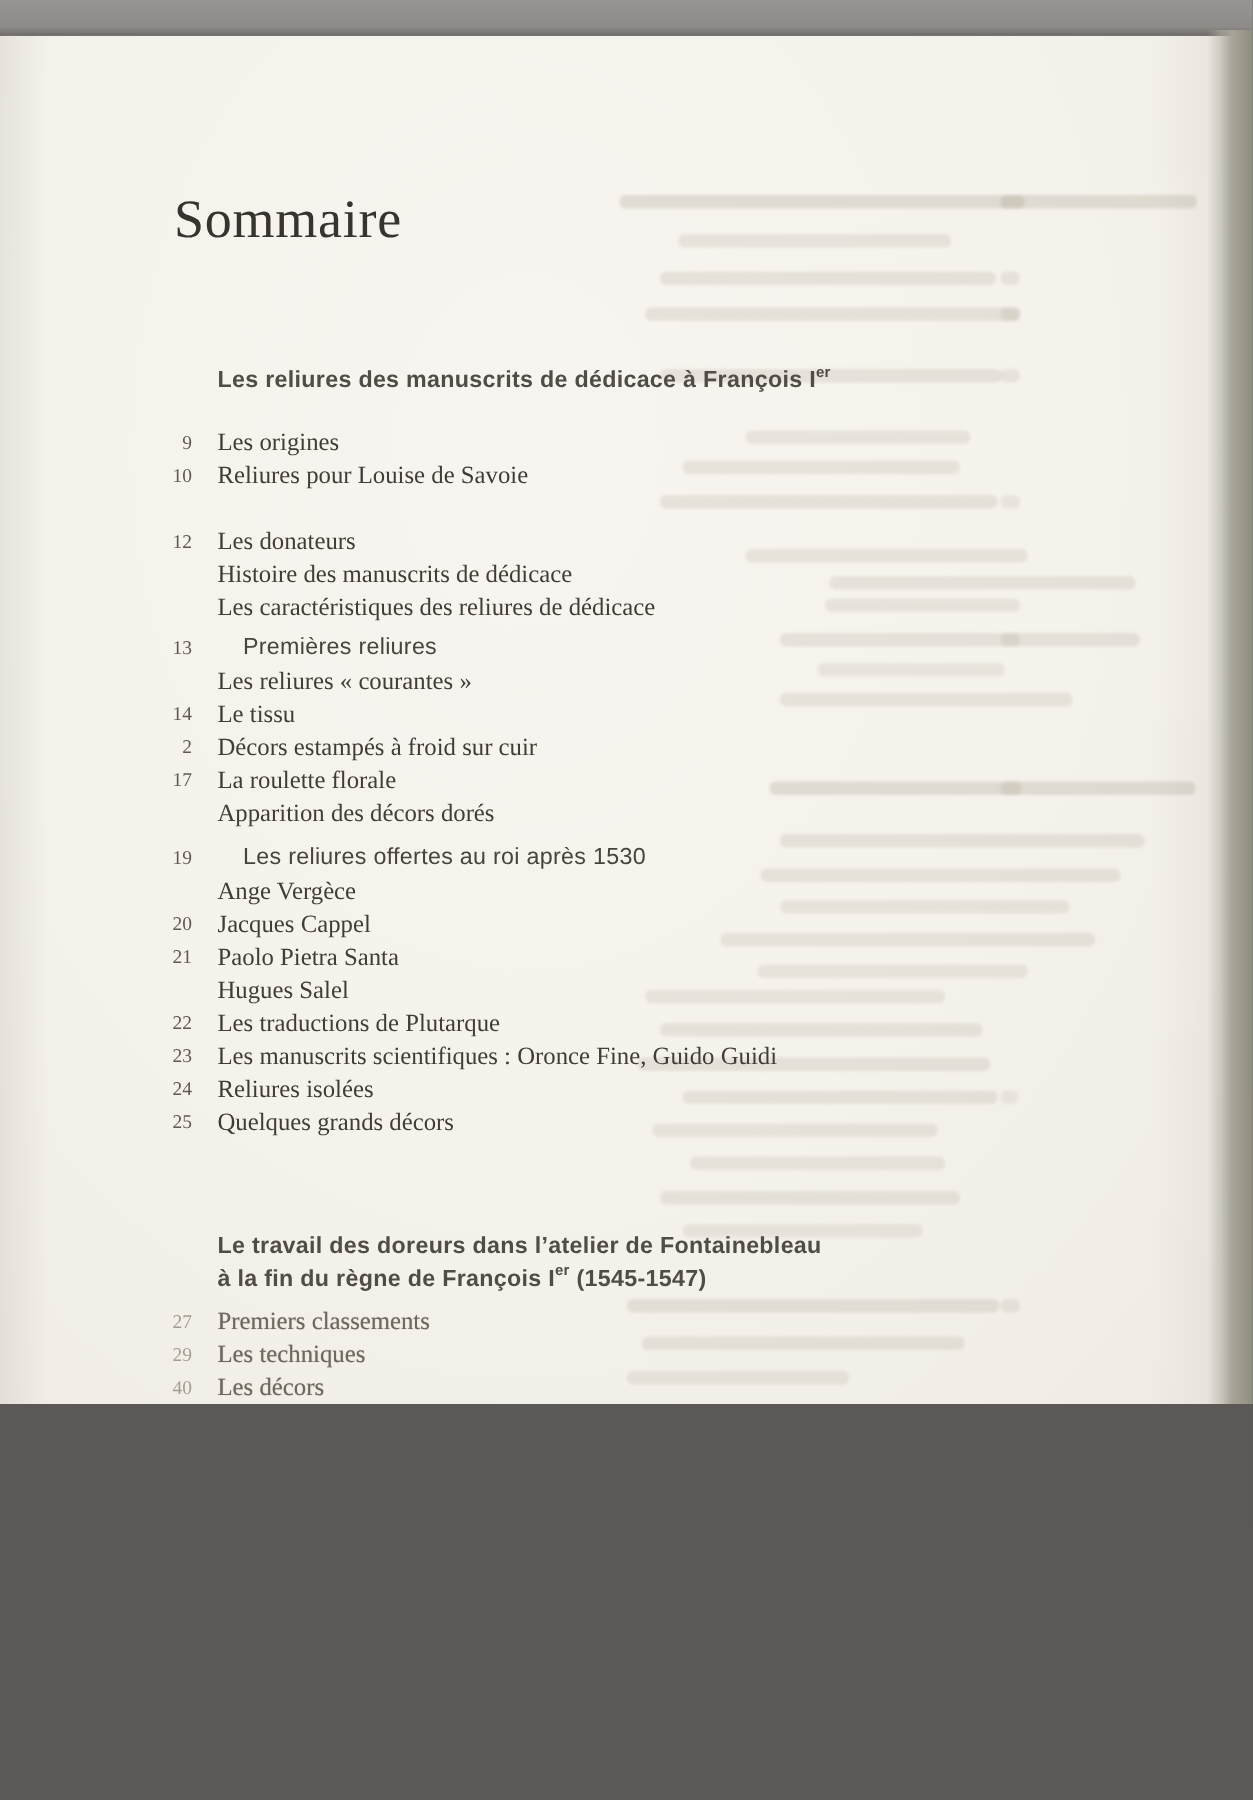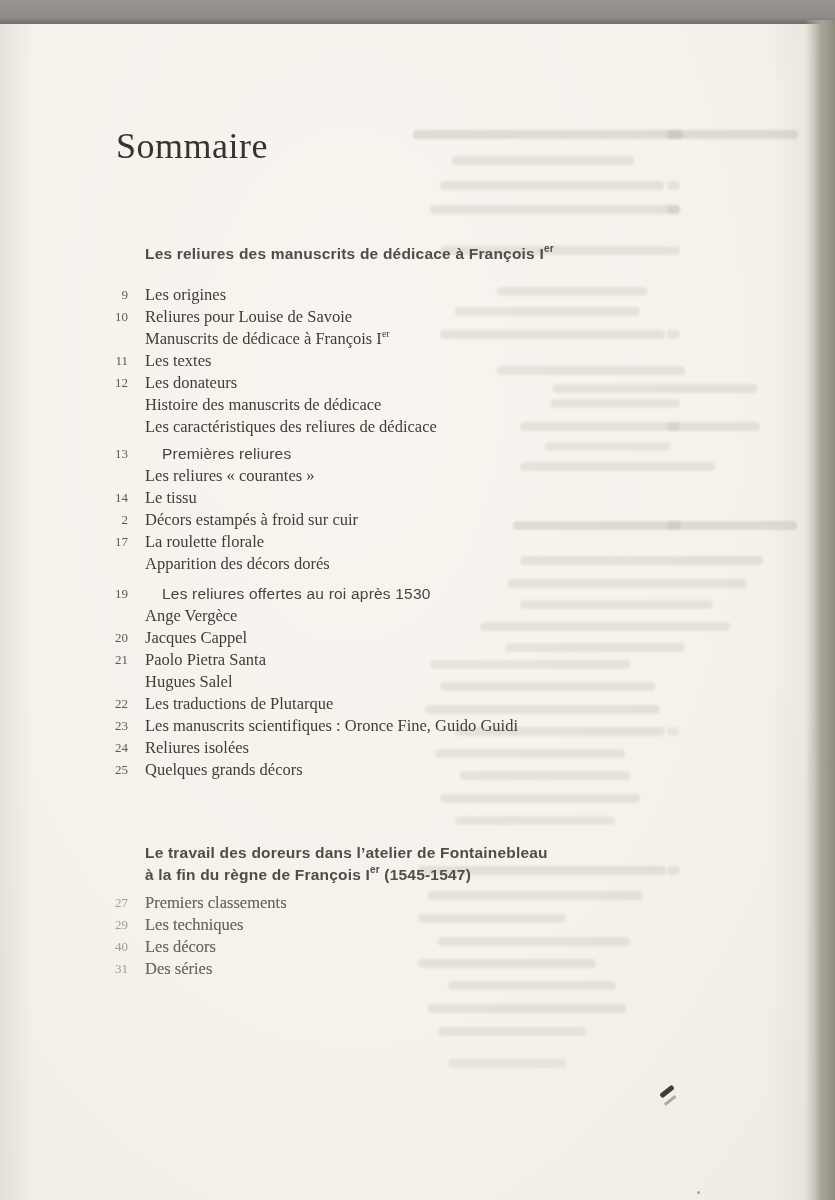--- a/index.html
+++ b/index.html
@@ -1,17 +1,17 @@
 <!DOCTYPE html>
 <html><head>
 <meta charset="utf-8">
 <style>
   html,body{margin:0;padding:0;background:#5b5856;}
   .scan{
-    position:relative;width:835px;height:1200px;overflow:hidden;
+    position:relative;width:835px;height:936px;overflow:hidden;
     font-family:"Liberation Serif",serif;
     background:
       linear-gradient(to right, rgba(205,201,193,.38) 0, rgba(205,201,193,0) 4%, rgba(255,255,255,0) 92%, rgba(188,184,172,.28) 100%),
       radial-gradient(ellipse at 42% 32%, #f8f5f0 0%, #f5f2ec 55%, #efebe4 100%);
   }
   .strip-top{
     position:absolute;left:0;top:0;width:835px;height:22px;
     background:linear-gradient(to bottom,#979493 0%,#8e8b89 80%,#7a7674 100%);
     border-bottom:2px solid #757170;
   }
@@ -116,25 +116,20 @@
       <div class="row entry" style="margin-top: 19px;">
         <span class="num">9</span>
         <span class="txt">Les origines</span>
       </div>
       <div class="row entry">
         <span class="num">10</span>
         <span class="txt">Reliures pour Louise de Savoie</span>
       </div>
       <div class="row entry">
         <span class="num"></span>
-        <span class="txt">Manuscrits de dédicace à François I<sup>er</sup></span>
-      </div>
-      <div class="row entry">
-        <span class="num">11</span>
-        <span class="txt">Les textes</span>
       </div>
       <div class="row entry">
         <span class="num">12</span>
         <span class="txt">Les donateurs</span>
       </div>
       <div class="row entry">
         <span class="num"></span>
         <span class="txt">Histoire des manuscrits de dédicace</span>
       </div>
       <div class="row entry">

